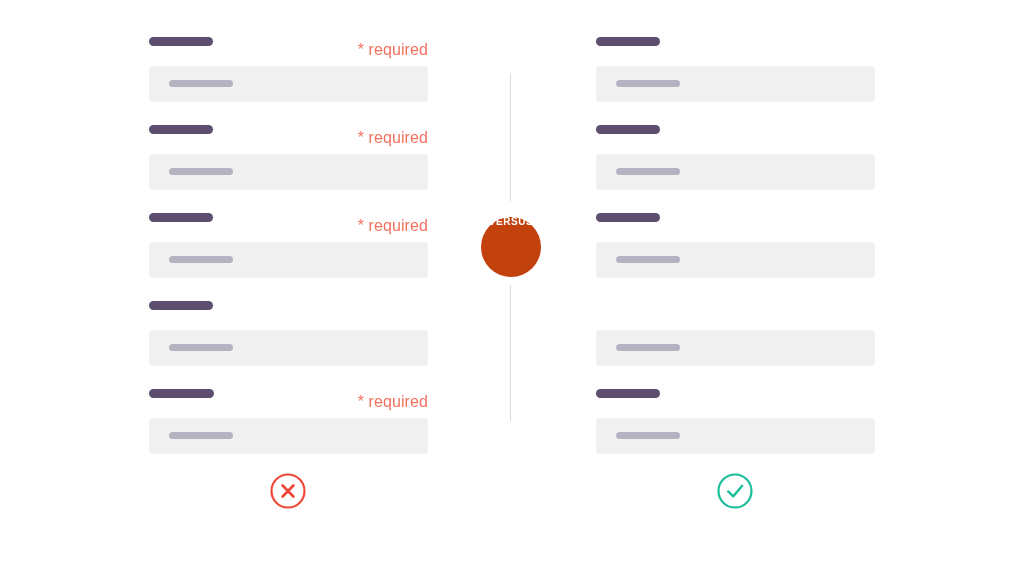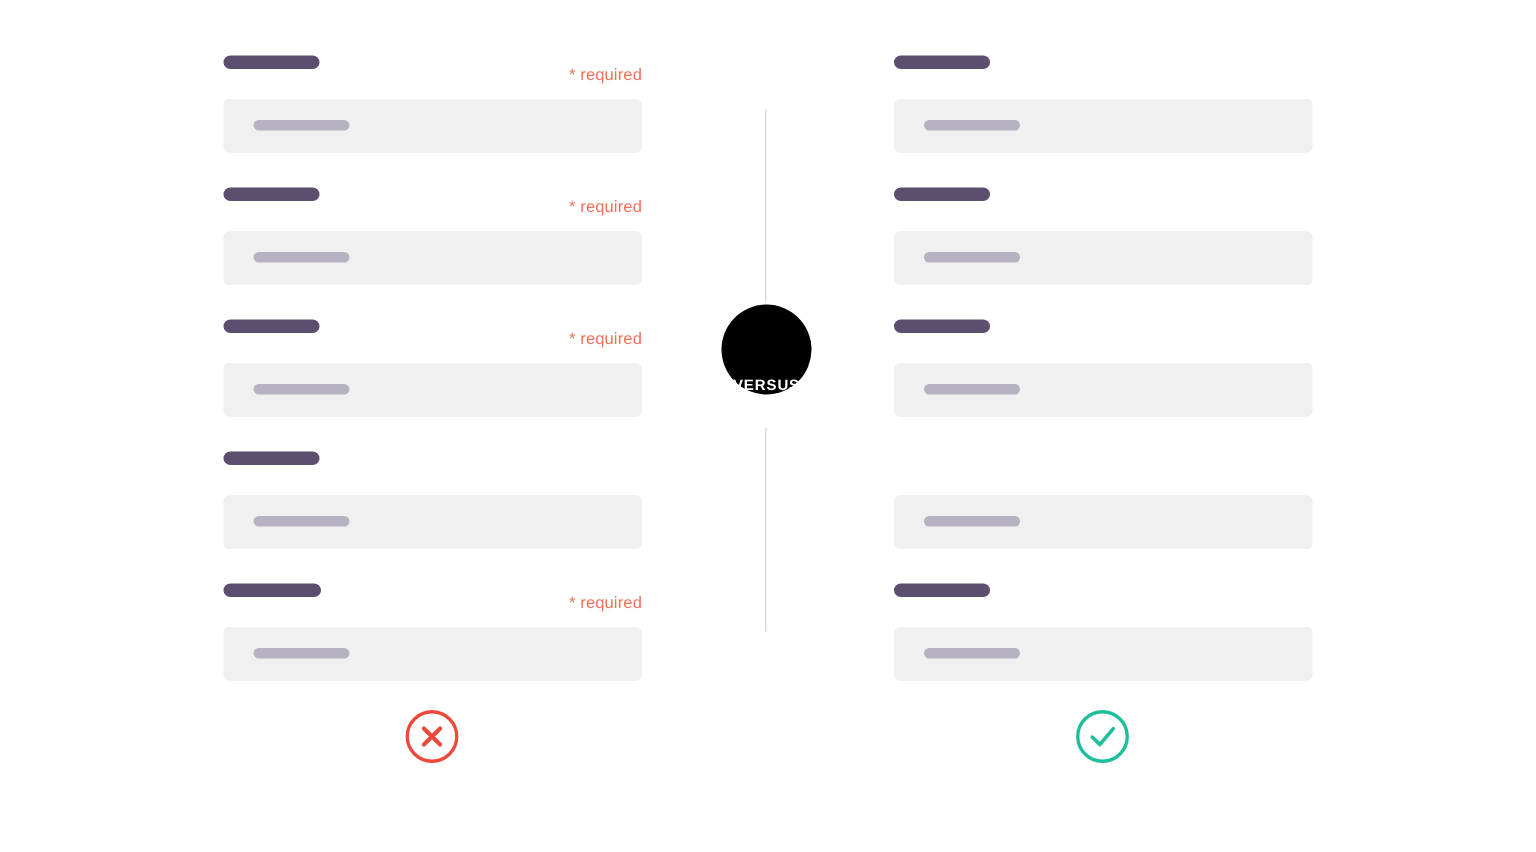--- a/index.html
+++ b/index.html
@@ -48,21 +48,21 @@
     height: 9px;
     border-radius: 5px;
     background: #5C4E6F;
   }
   .label-bar.wide { width: 65px; }
 
   .row-note {
     position: absolute;
     right: 0;
     top: 14px;
-    font-size: 11px;
+    font-size: 16px;
     line-height: 12px;
     letter-spacing: 0.1px;
     white-space: nowrap;
   }
   .row-note.required {
     color: #F2705E;
   }
   .row-note.optional {
     color: #3C3C3C;
     font-weight: bold;
@@ -96,27 +96,27 @@
     left: 510px;
     width: 1px;
     background: #DCDCDC;
   }
   #divider-top    { top: 73px;  height: 128px; }
   #divider-bottom { top: 285px; height: 136px; }
 
   #versus-badge {
     position: absolute;
     left: 481px;
-    top: 203px;
+    top: 217px;
     width: 60px;
     height: 60px;
     border-radius: 50%;
-    background: #000000;
+    background: #c2410c;
     display: flex;
-    align-items: flex-end;
+    align-items: flex-start;
     justify-content: center;
   }
   #versus-badge .versus-text {
     color: #FFFFFF;
     font-size: 10px;
     font-weight: bold;
     letter-spacing: 0.6px;
     line-height: 1;
   }
 

